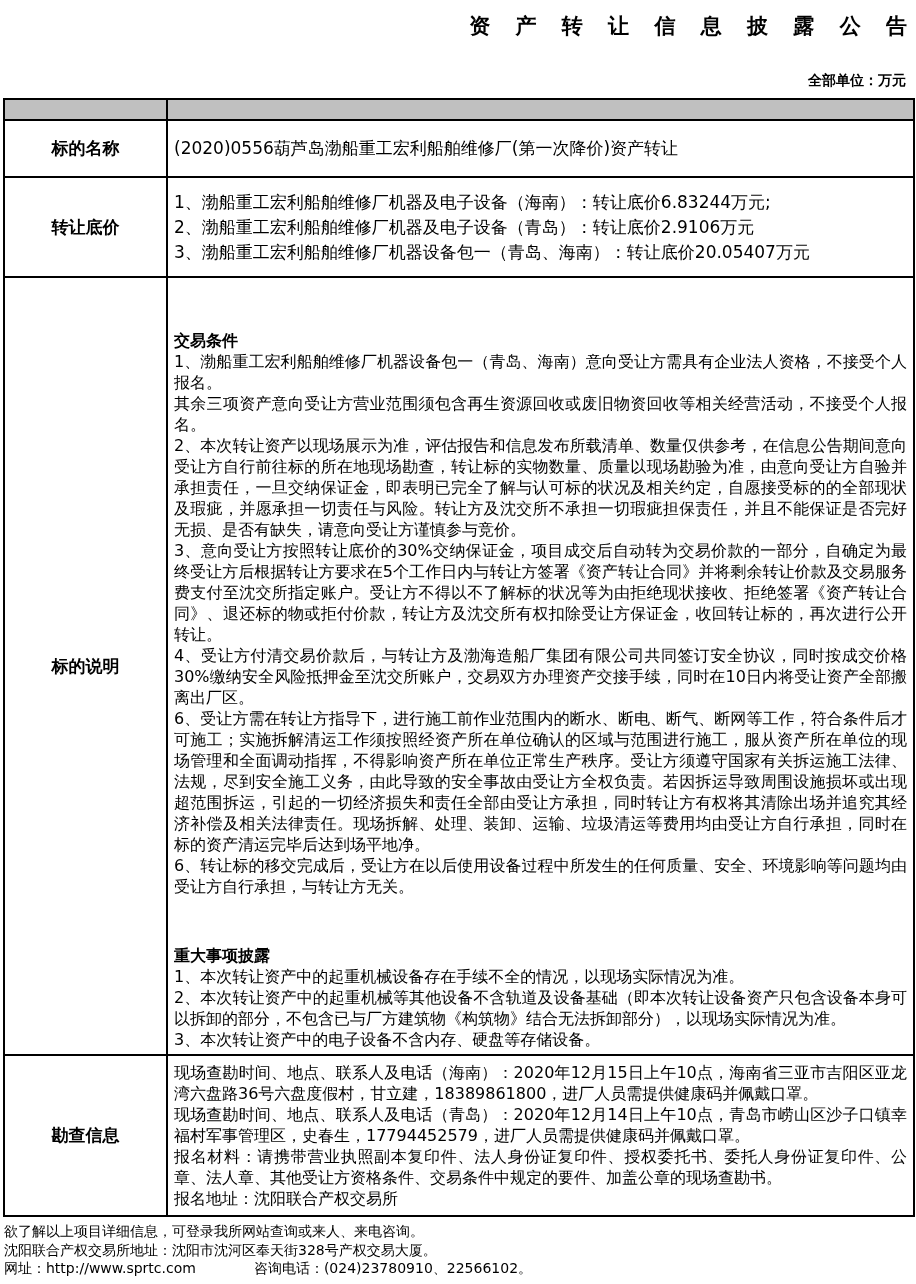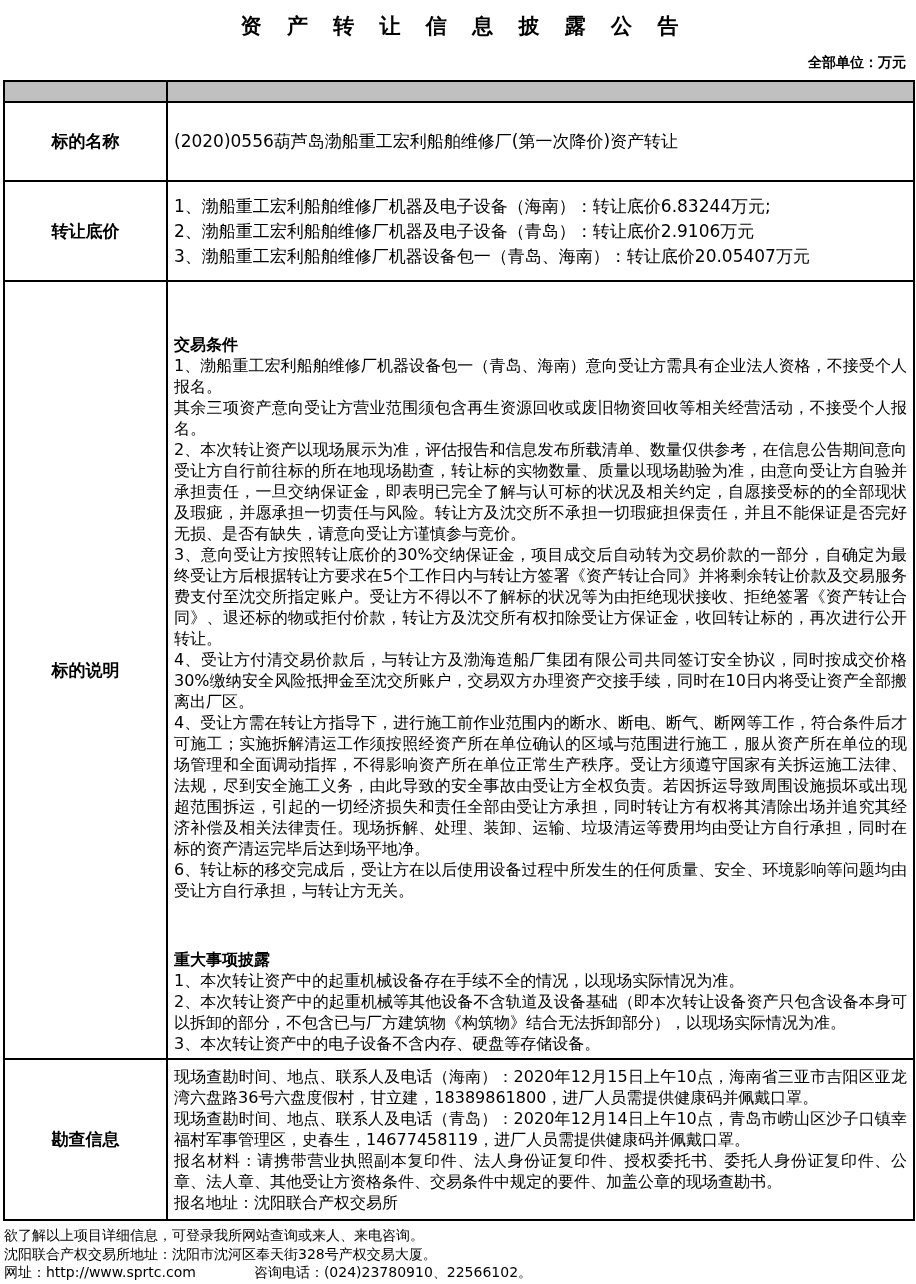--- a/index.html
+++ b/index.html
@@ -3,34 +3,34 @@
 <meta charset="utf-8">
 <style>
   html,body { margin:0; padding:0; background:#ffffff; }
   body {
     width:916px; height:1284px;
     font-family:"DejaVu Sans", sans-serif;
     color:#000;
     overflow:hidden;
   }
   .title {
-    text-align:center;
+    text-align:right;
     font-weight:bold;
     font-size:21px;
     letter-spacing:9px;
     padding-top:12px;
     font-family:"DejaVu Serif", serif;
     padding-left:12px;
   }
   .unit-note {
     text-align:right;
     font-weight:bold;
     font-size:14px;
     padding-right:10px;
-    margin-top:14px;
+    margin-top:32px;
   }
   table.ann {
     border-collapse:collapse;
     table-layout:fixed;
     width:910px;
     margin:8px 0 0 3px;
   }
   table.ann td { border:2px solid #000; overflow:hidden; }
   tr.hdr-row td { background:#c0c0c0; height:17px; }
   td.label-cell {
@@ -64,21 +64,21 @@
 <table class="ann">
   <colgroup>
       <col class="col-label">
       <col class="col-value">
     </colgroup>
   <tbody>
       <tr class="hdr-row">
     <td></td>
     <td></td>
   </tr>
-  <tr style="height:79px;">
+  <tr style="height:57px;">
     <td class="label-cell">标的名称</td>
     <td class="value-cell">
       <div class="center-text">(2020)0556葫芦岛渤船重工宏利船舶维修厂(第一次降价)资产转让</div>
     </td>
   </tr>
   <tr style="height:100px;">
     <td class="label-cell">转让底价</td>
     <td class="value-cell">
       <div class="center-text">
             <div class="line">1、渤船重工宏利船舶维修厂机器及电子设备（海南）：转让底价6.83244万元;</div>
@@ -90,35 +90,35 @@
   <tr style="height:700px;">
     <td class="label-cell">标的说明</td>
     <td class="value-cell">
       <div class="desc-content">
             <div class="blk heading">交易条件</div>
             <div class="blk text">1、渤船重工宏利船舶维修厂机器设备包一（青岛、海南）意向受让方需具有企业法人资格，不接受个人报名。</div>
             <div class="blk text">其余三项资产意向受让方营业范围须包含再生资源回收或废旧物资回收等相关经营活动，不接受个人报名。</div>
             <div class="blk text">2、本次转让资产以现场展示为准，评估报告和信息发布所载清单、数量仅供参考，在信息公告期间意向受让方自行前往标的所在地现场勘查，转让标的实物数量、质量以现场勘验为准，由意向受让方自验并承担责任，一旦交纳保证金，即表明已完全了解与认可标的状况及相关约定，自愿接受标的的全部现状及瑕疵，并愿承担一切责任与风险。转让方及沈交所不承担一切瑕疵担保责任，并且不能保证是否完好无损、是否有缺失，请意向受让方谨慎参与竞价。</div>
             <div class="blk text">3、意向受让方按照转让底价的30%交纳保证金，项目成交后自动转为交易价款的一部分，自确定为最终受让方后根据转让方要求在5个工作日内与转让方签署《资产转让合同》并将剩余转让价款及交易服务费支付至沈交所指定账户。受让方不得以不了解标的状况等为由拒绝现状接收、拒绝签署《资产转让合同》、退还标的物或拒付价款，转让方及沈交所有权扣除受让方保证金，收回转让标的，再次进行公开转让。</div>
             <div class="blk text">4、受让方付清交易价款后，与转让方及渤海造船厂集团有限公司共同签订安全协议，同时按成交价格30%缴纳安全风险抵押金至沈交所账户，交易双方办理资产交接手续，同时在10日内将受让资产全部搬离出厂区。</div>
-            <div class="blk text">4、受让方需在转让方指导下，进行施工前作业范围内的断水、断电、断气、断网等工作，符合条件后才可施工；实施拆解清运工作须按照经资产所在单位确认的区域与范围进行施工，服从资产所在单位的现场管理和全面调动指挥，不得影响资产所在单位正常生产秩序。受让方须遵守国家有关拆运施工法律、法规，尽到安全施工义务，由此导致的安全事故由受让方全权负责。若因拆运导致周围设施损坏或出现超范围拆运，引起的一切经济损失和责任全部由受让方承担，同时转让方有权将其清除出场并追究其经济补偿及相关法律责任。现场拆解、处理、装卸、运输、垃圾清运等费用均由受让方自行承担，同时在标的资产清运完毕后达到场平地净。</div>
+            <div class="blk text">6、受让方需在转让方指导下，进行施工前作业范围内的断水、断电、断气、断网等工作，符合条件后才可施工；实施拆解清运工作须按照经资产所在单位确认的区域与范围进行施工，服从资产所在单位的现场管理和全面调动指挥，不得影响资产所在单位正常生产秩序。受让方须遵守国家有关拆运施工法律、法规，尽到安全施工义务，由此导致的安全事故由受让方全权负责。若因拆运导致周围设施损坏或出现超范围拆运，引起的一切经济损失和责任全部由受让方承担，同时转让方有权将其清除出场并追究其经济补偿及相关法律责任。现场拆解、处理、装卸、运输、垃圾清运等费用均由受让方自行承担，同时在标的资产清运完毕后达到场平地净。</div>
             <div class="blk text">6、转让标的移交完成后，受让方在以后使用设备过程中所发生的任何质量、安全、环境影响等问题均由受让方自行承担，与转让方无关。</div>
             <div class="blk heading">重大事项披露</div>
             <div class="blk text">1、本次转让资产中的起重机械设备存在手续不全的情况，以现场实际情况为准。</div>
             <div class="blk text">2、本次转让资产中的起重机械等其他设备不含轨道及设备基础（即本次转让设备资产只包含设备本身可以拆卸的部分，不包含已与厂方建筑物《构筑物》结合无法拆卸部分），以现场实际情况为准。</div>
             <div class="blk text">3、本次转让资产中的电子设备不含内存、硬盘等存储设备。</div>
           </div>
     </td>
   </tr>
   <tr style="height:161px;">
     <td class="label-cell">勘查信息</td>
     <td class="value-cell">
       <div class="survey-content">
             <div class="line">现场查勘时间、地点、联系人及电话（海南）：2020年12月15日上午10点，海南省三亚市吉阳区亚龙湾六盘路36号六盘度假村，甘立建，18389861800，进厂人员需提供健康码并佩戴口罩。</div>
-            <div class="line">现场查勘时间、地点、联系人及电话（青岛）：2020年12月14日上午10点，青岛市崂山区沙子口镇幸福村军事管理区，史春生，14677458119，进厂人员需提供健康码并佩戴口罩。</div>
+            <div class="line">现场查勘时间、地点、联系人及电话（青岛）：2020年12月14日上午10点，青岛市崂山区沙子口镇幸福村军事管理区，史春生，17794452579，进厂人员需提供健康码并佩戴口罩。</div>
             <div class="line">报名材料：请携带营业执照副本复印件、法人身份证复印件、授权委托书、委托人身份证复印件、公章、法人章、其他受让方资格条件、交易条件中规定的要件、加盖公章的现场查勘书。</div>
             <div class="line">报名地址：沈阳联合产权交易所</div>
           </div>
     </td>
   </tr>
 </tbody>
   </table>
 
 <div class="footer">
   <div>欲了解以上项目详细信息，可登录我所网站查询或来人、来电咨询。</div>

